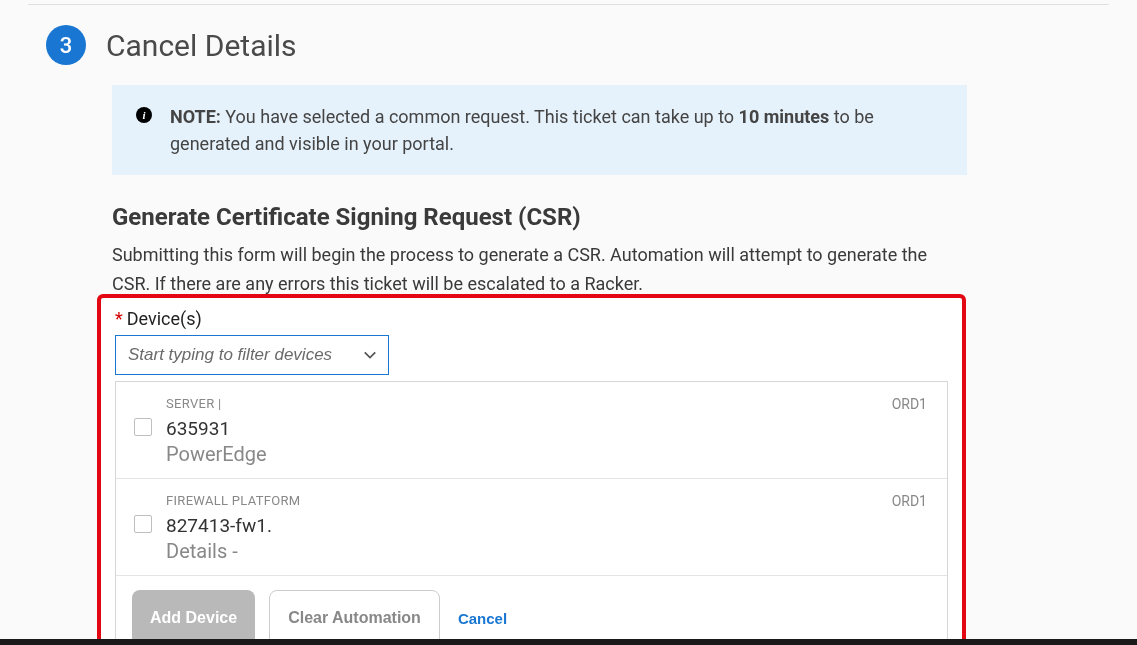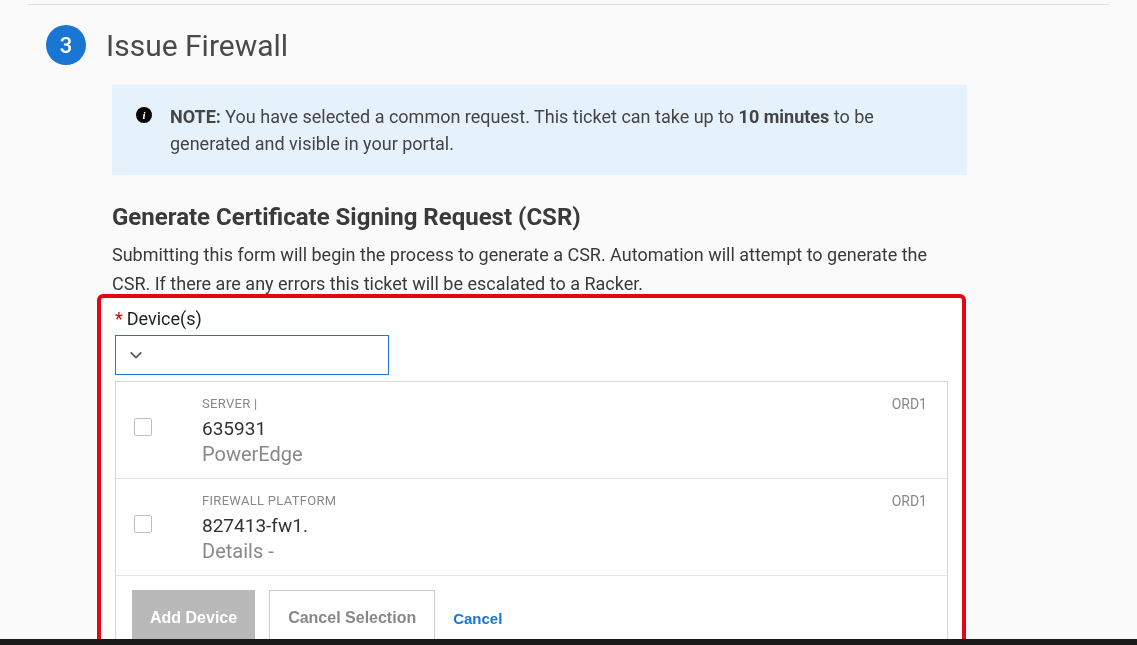--- a/index.html
+++ b/index.html
@@ -135,21 +135,20 @@
       border: 1px solid #d6d6d6;
       margin-top: 6px;
       background: #fff;
     }
     .device-row {
       display: flex;
       align-items: flex-start;
       padding: 14px 18px 12px 18px;
       border-bottom: 1px solid #e4e4e4;
       position: relative;
-      gap: 36px;
     }
     .device-row:last-of-type { border-bottom: none; }
     .device-check {
       width: 18px;
       height: 18px;
       border: 1.5px solid #bfbfbf;
       border-radius: 2px;
       margin-top: 22px;
       margin-right: 14px;
       flex-shrink: 0;
@@ -183,21 +182,21 @@
       display: flex;
       align-items: center;
       gap: 14px;
       padding: 14px 16px 4px 16px;
     }
     .btn {
       height: 56px;
       padding: 14px 18px;
       font-size: 16px;
       font-weight: 600;
-      border-radius: 0;
+      border-radius: 8px;
       cursor: pointer;
       display: inline-flex;
       align-items: center;
       justify-content: center;
     }
     .btn-primary {
       background: #b9b9b9;
       color: #fff;
       border: none;
     }
@@ -222,41 +221,42 @@
       background: #1a1a1a;
     }
   </style>
 </head>
 <body>
 
 <div class="top-border"></div>
 
 <div class="section-header">
   <div class="step-badge">3</div>
-  <div class="section-title">Issue Firewall</div>
+  <div class="section-title">Cancel Details</div>
 </div>
 
 <div class="content">
   <div class="note-box">
     <div class="info-icon">i</div>
     <div class="note-text">
       <span class="note-label">NOTE:</span><span> You have selected a common request. This ticket can take up to </span><span class="note-bold">10 minutes</span><span> to be generated and visible in your portal.</span>
     </div>
   </div>
 
   <div class="subsection-title">Generate Certificate Signing Request (CSR)</div>
   <div class="subsection-desc">Submitting this form will begin the process to generate a CSR. Automation will attempt to generate the CSR. If there are any errors this ticket will be escalated to a Racker.</div>
 </div>
 
 <div class="devices-wrap">
   <div class="field-label">
     <span class="req-star">*</span><span>Device(s)</span>
   </div>
 
   <div class="filter-input-wrap">
+    <input class="filter-input" type="text" placeholder="Start typing to filter devices" style="">
     <span class="chevron">
       <svg viewBox="0 0 16 16" width="14" height="14">
           <path d="M2 5 L8 11 L14 5" fill="none" stroke="#555" stroke-width="2"></path>
         </svg>
     </span>
   </div>
 
   <div class="device-list">
     <div class="device-row">
       <div class="device-check"></div>
@@ -273,19 +273,19 @@
       <div class="device-info">
         <div class="device-type">FIREWALL PLATFORM</div>
         <div class="device-id">827413-fw1.</div>
         <div class="device-model">Details -</div>
       </div>
       <div class="device-loc">ORD1</div>
     </div>
 
     <div class="actions-row">
       <button class="btn btn-primary">Add Device</button>
-      <button class="btn btn-secondary">Cancel Selection</button>
+      <button class="btn btn-secondary">Clear Automation</button>
       <button class="btn-link">Cancel</button>
     </div>
   </div>
 </div>
 
 <div class="bottom-shadow"></div>
 
 </body></html>

